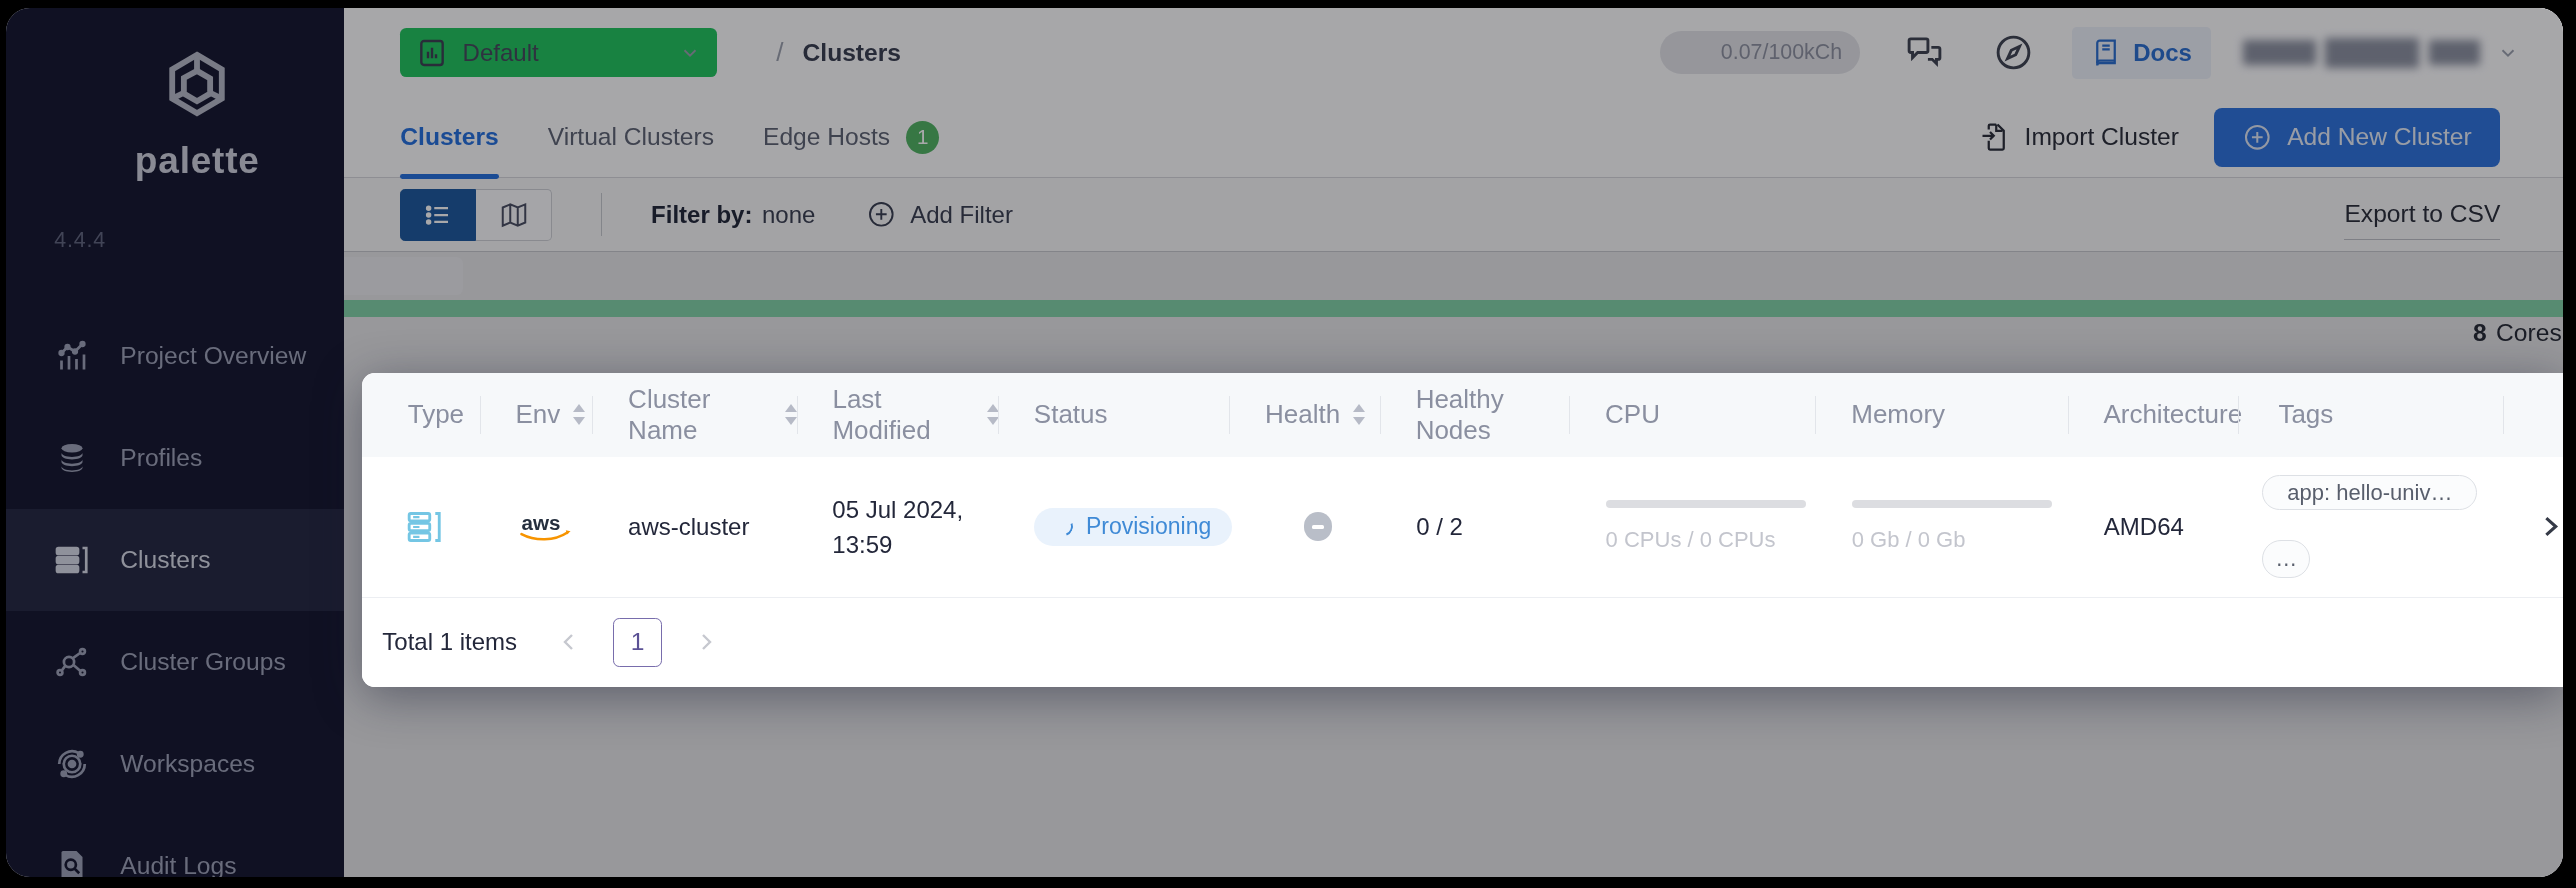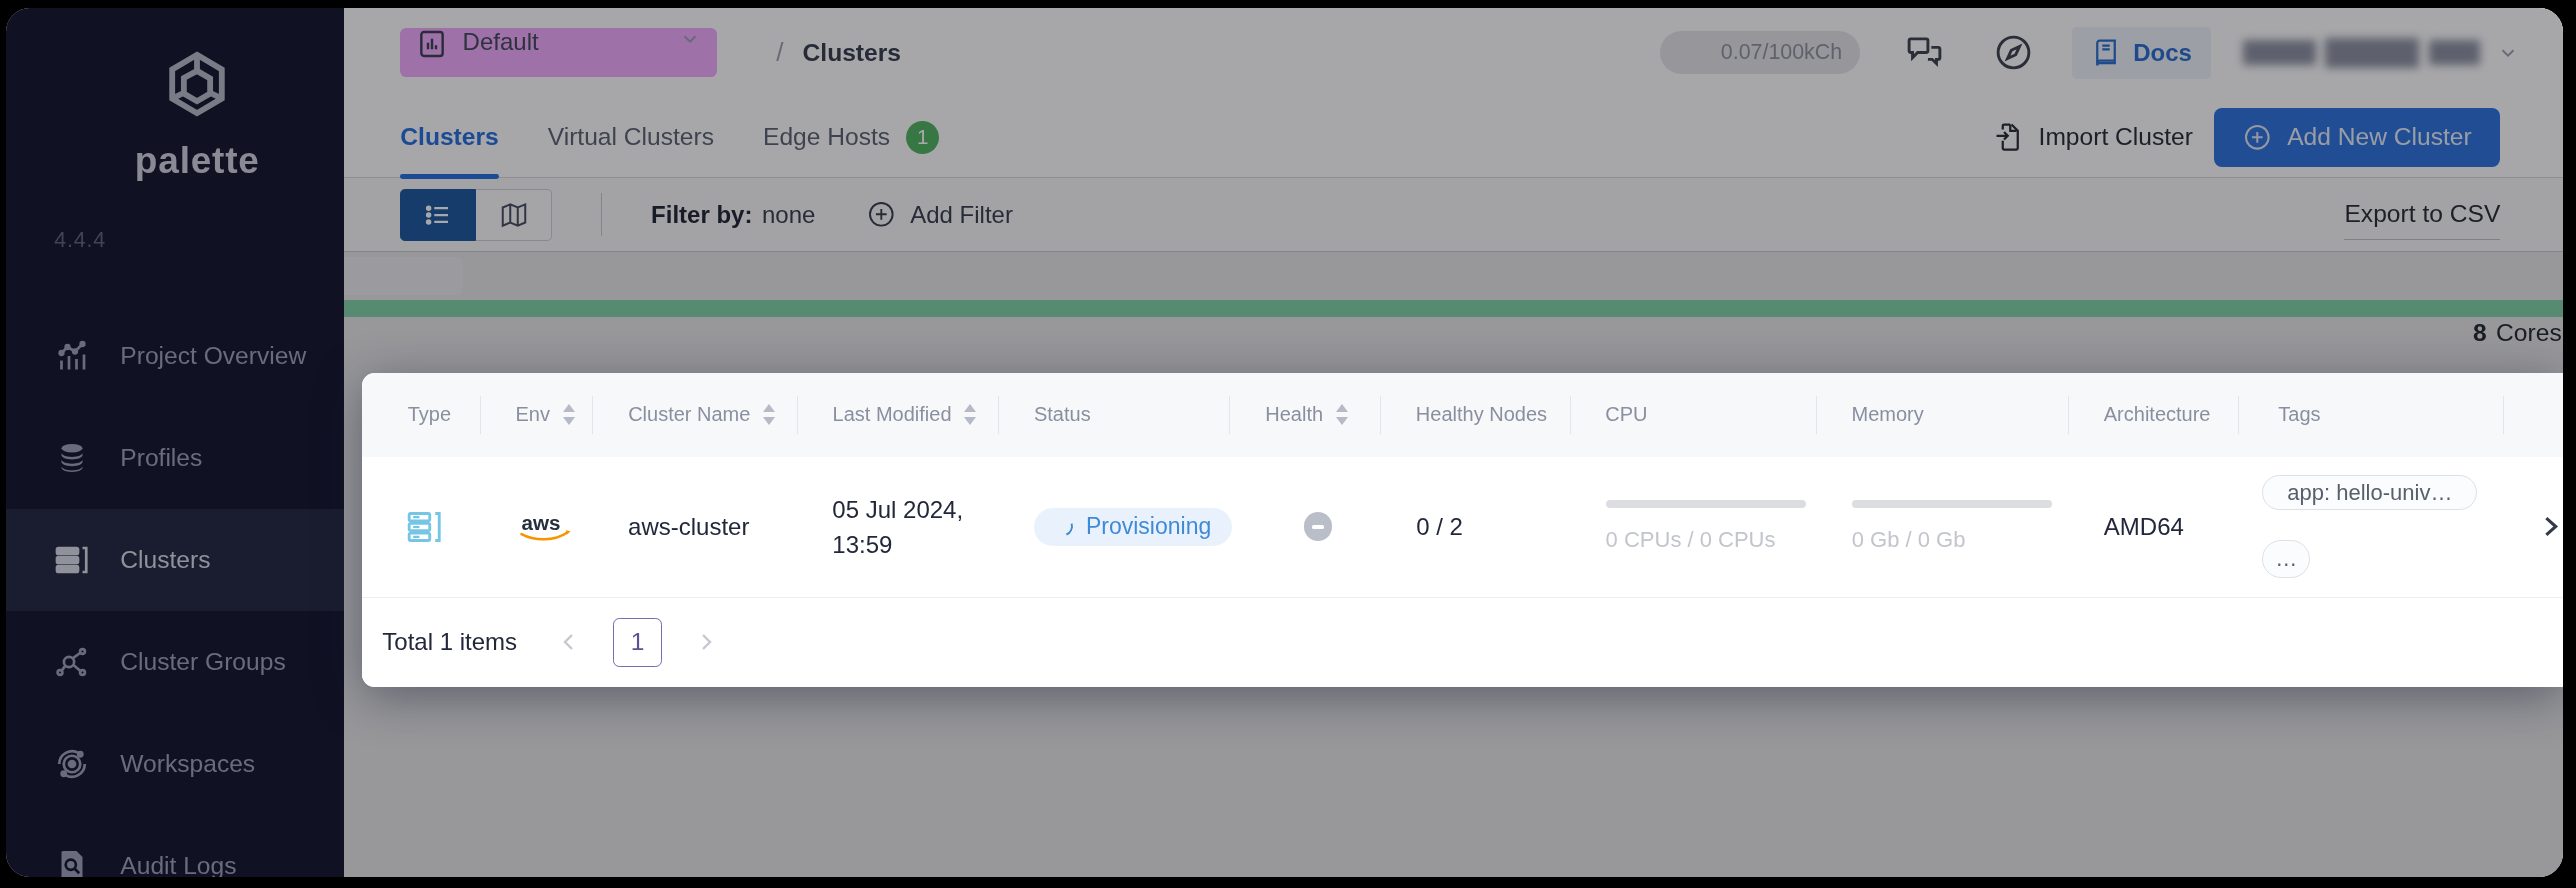--- a/index.html
+++ b/index.html
@@ -17,22 +17,22 @@
   .nav{ margin-top:52px; display:flex; flex-direction:column; }
   .nav-item{ height:102px; display:flex; align-items:center; gap:30px; padding-left:48px;
     color:#9fa3b8; font-size:24.6px; cursor:pointer; }
   .nav-item .nicon{ width:36px; height:36px; flex:none; }
   .nav-item.active{ background:#262942; color:#d9dce8; }
 
   
   .content{ flex:1; min-width:0; display:flex; flex-direction:column; background:#e6e6e9; }
 
   .topbar{ height:89px; flex:none; background:#fdfdfe; display:flex; align-items:center; padding:0 44px 0 56px; }
-  .proj-select{ width:317px; height:49px; background:#f0abfc; border-radius:6.3px; display:flex;
-    padding:0 16px; gap:14.3px; cursor:pointer; }
+  .proj-select{ width:317px; height:49px; background:#22c55e; border-radius:6.3px; display:flex;
+    align-items:center; padding:0 16px; gap:14.3px; cursor:pointer; }
   .proj-select .picon{ width:32px; height:32px; color:#3c4152; flex:none;}
   .proj-select .pval{ font-size:24px; color:#464b5c; flex:1; }
   .caret{ width:22px; height:22px; color:#9ca1ae; flex:none;}
   .crumb{ display:flex; align-items:baseline; margin-left:59px; gap:19px; }
   .crumb-sep{ font-size:26px; color:#9ca1ae; }
   .crumb-cur{ font-size:24.6px; font-weight:700; color:#3a3f51; }
   .top-right{ margin-left:auto; display:flex; align-items:center; }
   .usage-pill{ width:200px; height:43px; border-radius:21.4px; background:#e3e4e8; display:flex;
     align-items:center; justify-content:flex-end; padding-right:17.4px; font-size:21.4px; color:#8f93a2; margin-right:44px;}
   .tico{ width:41px; height:41px; color:#3f4452; cursor:pointer; }
@@ -47,21 +47,21 @@
 
   .tabsrow{ height:81px; flex:none; background:#fdfdfe; border-bottom:1.6px solid #d7d8dc;
     display:flex; align-items:center; padding-left:56px; }
   .tab{ position:relative; height:100%; display:flex; align-items:center; margin-right:49px;
     font-size:24.6px; color:#5f6474; cursor:pointer; gap:16px;}
   .tab.active{ color:var(--tab-blue,#2570de); font-weight:700; }
   .tab.active::after{ content:""; position:absolute; left:0; bottom:-1.6px; width:100%; height:4.8px;
     background:var(--tab-blue,#2570de); border-radius:2.4px;}
   .tab-badge{ width:33px; height:33px; border-radius:50%; background:var(--badge-green,#52b463);
     color:#fff; font-size:20.6px; display:flex; align-items:center; justify-content:center;}
-  .tab-actions{ margin-left:auto; margin-right:63px; display:flex; align-items:center; gap:21px;}
+  .tab-actions{ margin-left:auto; margin-right:63px; display:flex; align-items:center; gap:35px;}
   .import-btn{ display:flex; align-items:center; gap:14.3px; font-size:24.6px; color:#2b2f3a; cursor:pointer;}
   .import-btn .iico{ width:30px; height:30px; color:#2b2f3a;}
   .add-btn{ height:59px; padding:0 28.6px; border-radius:8px; background:var(--accent-blue,#2e74dd);
     color:#e9eef8; font-size:24.6px; display:flex; align-items:center; gap:16px; cursor:pointer;}
   .add-btn .aico{ width:28.6px; height:28.6px; color:#dfe7f5;}
 
   .filterrow{ height:74px; flex:none; background:#f7f7f8; border-bottom:1.6px solid #c6c8cc;
     display:flex; align-items:center; padding-left:56px;}
   .viewtoggle{ display:flex; }
   .vbtn{ width:76px; height:52px; display:flex; align-items:center; justify-content:center;
@@ -85,21 +85,21 @@
     background:rgba(255,255,255,.22); border-radius:0 6.3px 6.3px 0;}
   .greenbar{ height:16.7px; flex:none; background:var(--green-capacity,#83d3a8); }
   .coresline{ height:33px; flex:none; display:flex; align-items:center; justify-content:flex-end;
     padding-right:1.6px; font-size:24.6px; color:#272b36; overflow:hidden; white-space:nowrap;}
   .coresline b{ font-weight:700; margin-right:9.5px;}
 
   
   .card{ position:relative; z-index:60; margin:23px 0 0 17.4px; background:#fff;
     border-radius:12.7px 0 0 12.7px; box-shadow:0 9.5px 48px rgba(22,26,48,.45); }
   .thead{ height:84px; display:flex; align-items:center; background:#f6f8fa; border-radius:12.7px 0 0 0;
-    color:#8a8fa0; font-size:20px; }
+    color:#8a8fa0; font-size:26px; }
   .hcell{ height:100%; display:flex; align-items:center; gap:12.7px; padding-left:35px; position:relative;}
   .hcell.divr::after{ content:""; position:absolute; right:0; top:50%; transform:translateY(-50%);
     width:0.8px; height:38px; background:#e2e5ea;}
   .sort{ display:inline-flex; flex-direction:column; gap:4.8px; cursor:pointer;}
   .sort i{ display:block; width:0; height:0; border-left:6.3px solid transparent; border-right:6.3px solid transparent;}
   .sort .up{ border-bottom:8px solid #b6bac6; }
   .sort .dn{ border-top:8px solid #b6bac6; }
   .c1{width:119px;} .c2{width:113px;} .c3{width:205px;} .c4{width:202px;} .c5{width:232px;}
   .c6{width:151px;} .c7{width:190px;} .c8{width:247px;} .c9{width:253px;} .c10{width:170px;}
   .c11{width:266px;padding-left:40px;} .c12{width:60px; padding-left:0;}

